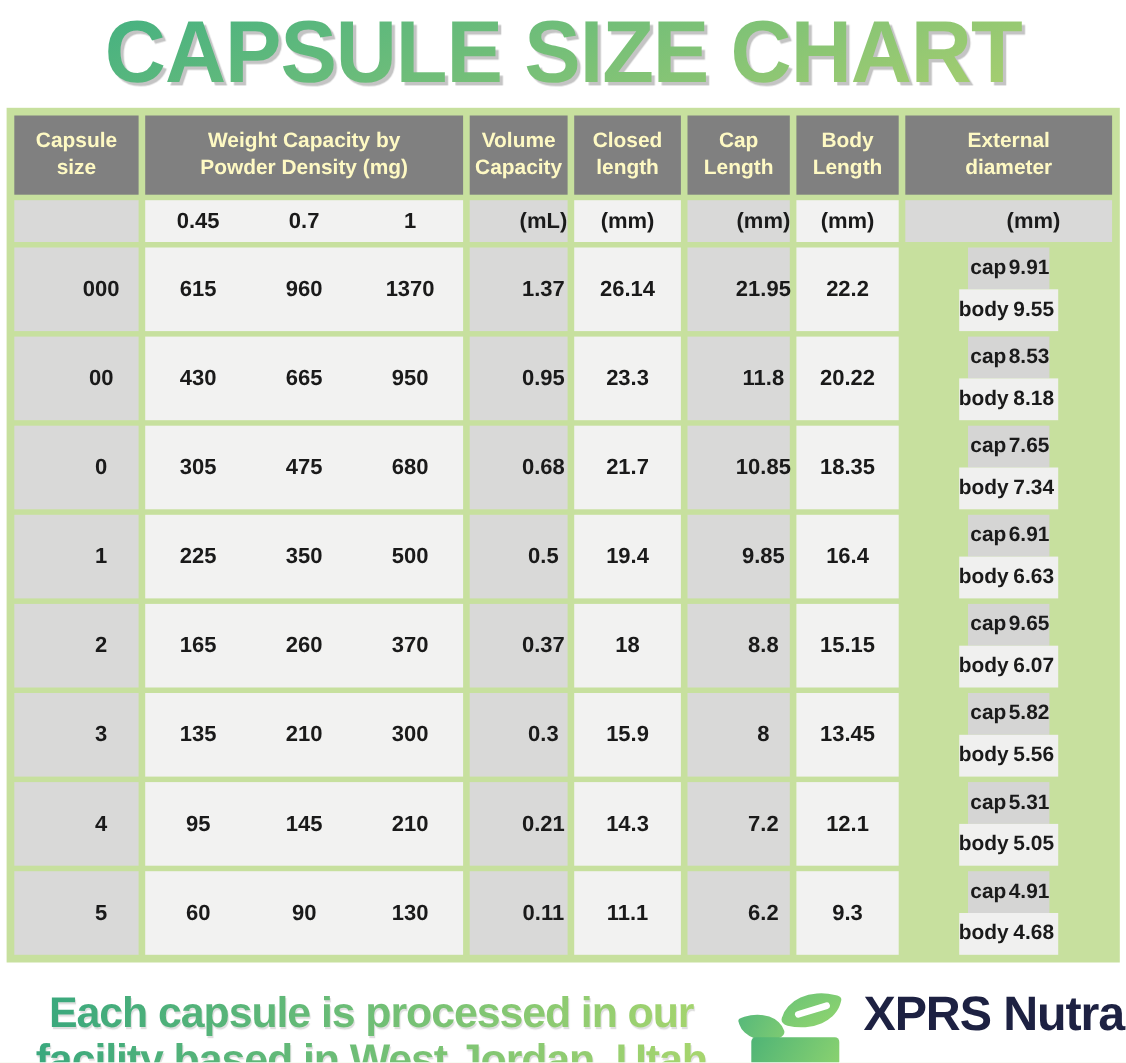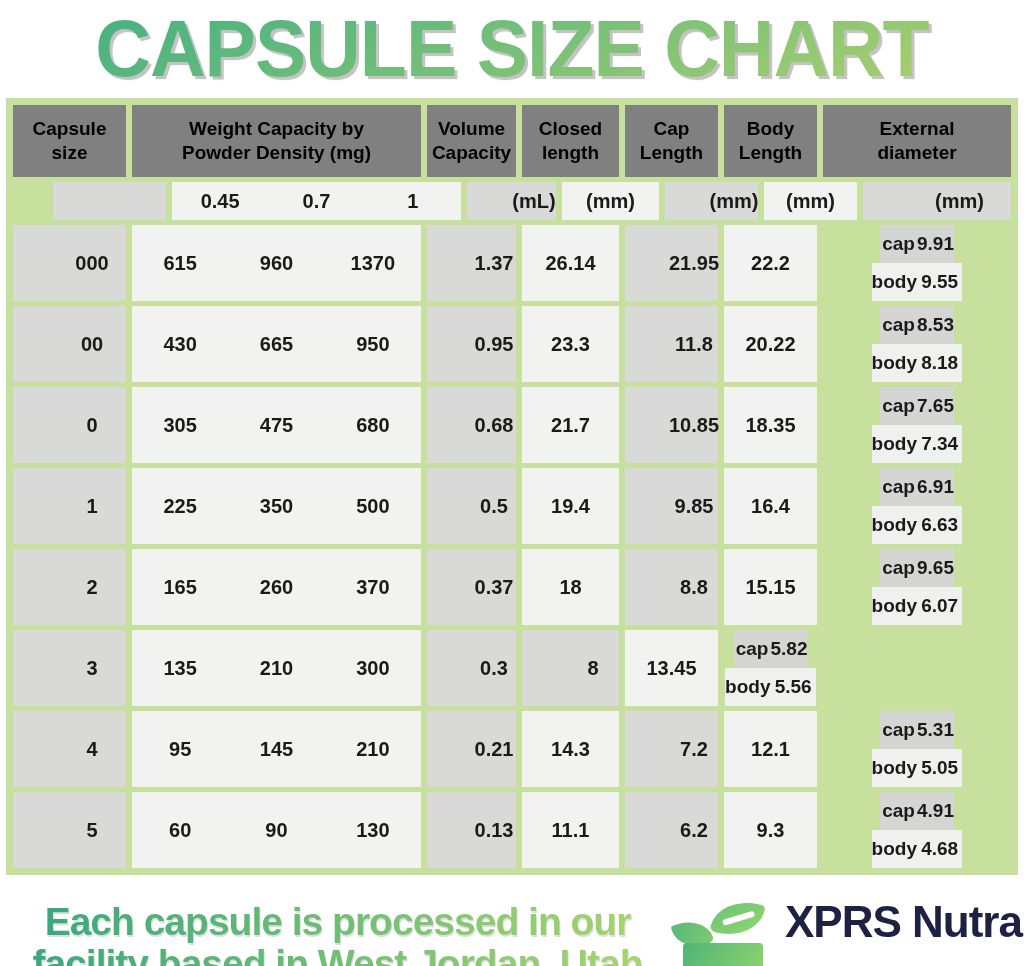--- a/index.html
+++ b/index.html
@@ -46,37 +46,37 @@
     display:flex;
     flex-direction:column;
     gap:5px;
   }
   .t-row{
     display:grid;
     grid-template-columns:113px 289px 89px 97px 93px 93px 1fr;
     column-gap:6px;
   }
   .header-row{height:72px;}
-  .units-row{height:38px;margin-left:40px;}
+  .units-row{height:38px;}
   .data-row{height:76px;}
   #rows-container{display:contents;}
 
   .cell{
     display:flex;
     flex-direction:column;
     align-items:center;
     justify-content:center;
     font-weight:bold;
     color:var(--ink);
     font-size:20px;
     line-height:1.25;
   }
   .head{
     background:var(--header-gray);
-    color:#000000;
+    color:#fef9c3;
     font-size:19px;
     text-align:center;
   }
   .bg-gray{background:var(--cell-gray);padding-left:45px;}
   .bg-light{background:var(--cell-light);}
 
   .weight3{
     display:grid;
     grid-template-columns:1fr 1fr 1fr;
     align-items:center;
@@ -384,20 +384,23 @@
       <span>3</span>
     </div>
     <div class="cell bg-light weight3">
       <span>135</span>
       <span>210</span>
       <span>300</span>
     </div>
     <div class="cell bg-gray">
       <span>0.3</span>
     </div>
+    <div class="cell bg-light">
+      <span>15.9</span>
+    </div>
     <div class="cell bg-gray">
       <span>8</span>
     </div>
     <div class="cell bg-light">
       <span>13.45</span>
     </div>
     <div class="cell ext-cell">
       <div class="ext-sub cap-sub">
         <span>cap</span>
         <span>5.82</span>
@@ -445,21 +448,21 @@
   <div class="t-row data-row">
     <div class="cell bg-gray">
       <span>5</span>
     </div>
     <div class="cell bg-light weight3">
       <span>60</span>
       <span>90</span>
       <span>130</span>
     </div>
     <div class="cell bg-gray">
-      <span>0.13</span>
+      <span>0.11</span>
     </div>
     <div class="cell bg-light">
       <span>11.1</span>
     </div>
     <div class="cell bg-gray">
       <span>6.2</span>
     </div>
     <div class="cell bg-light">
       <span>9.3</span>
     </div>

